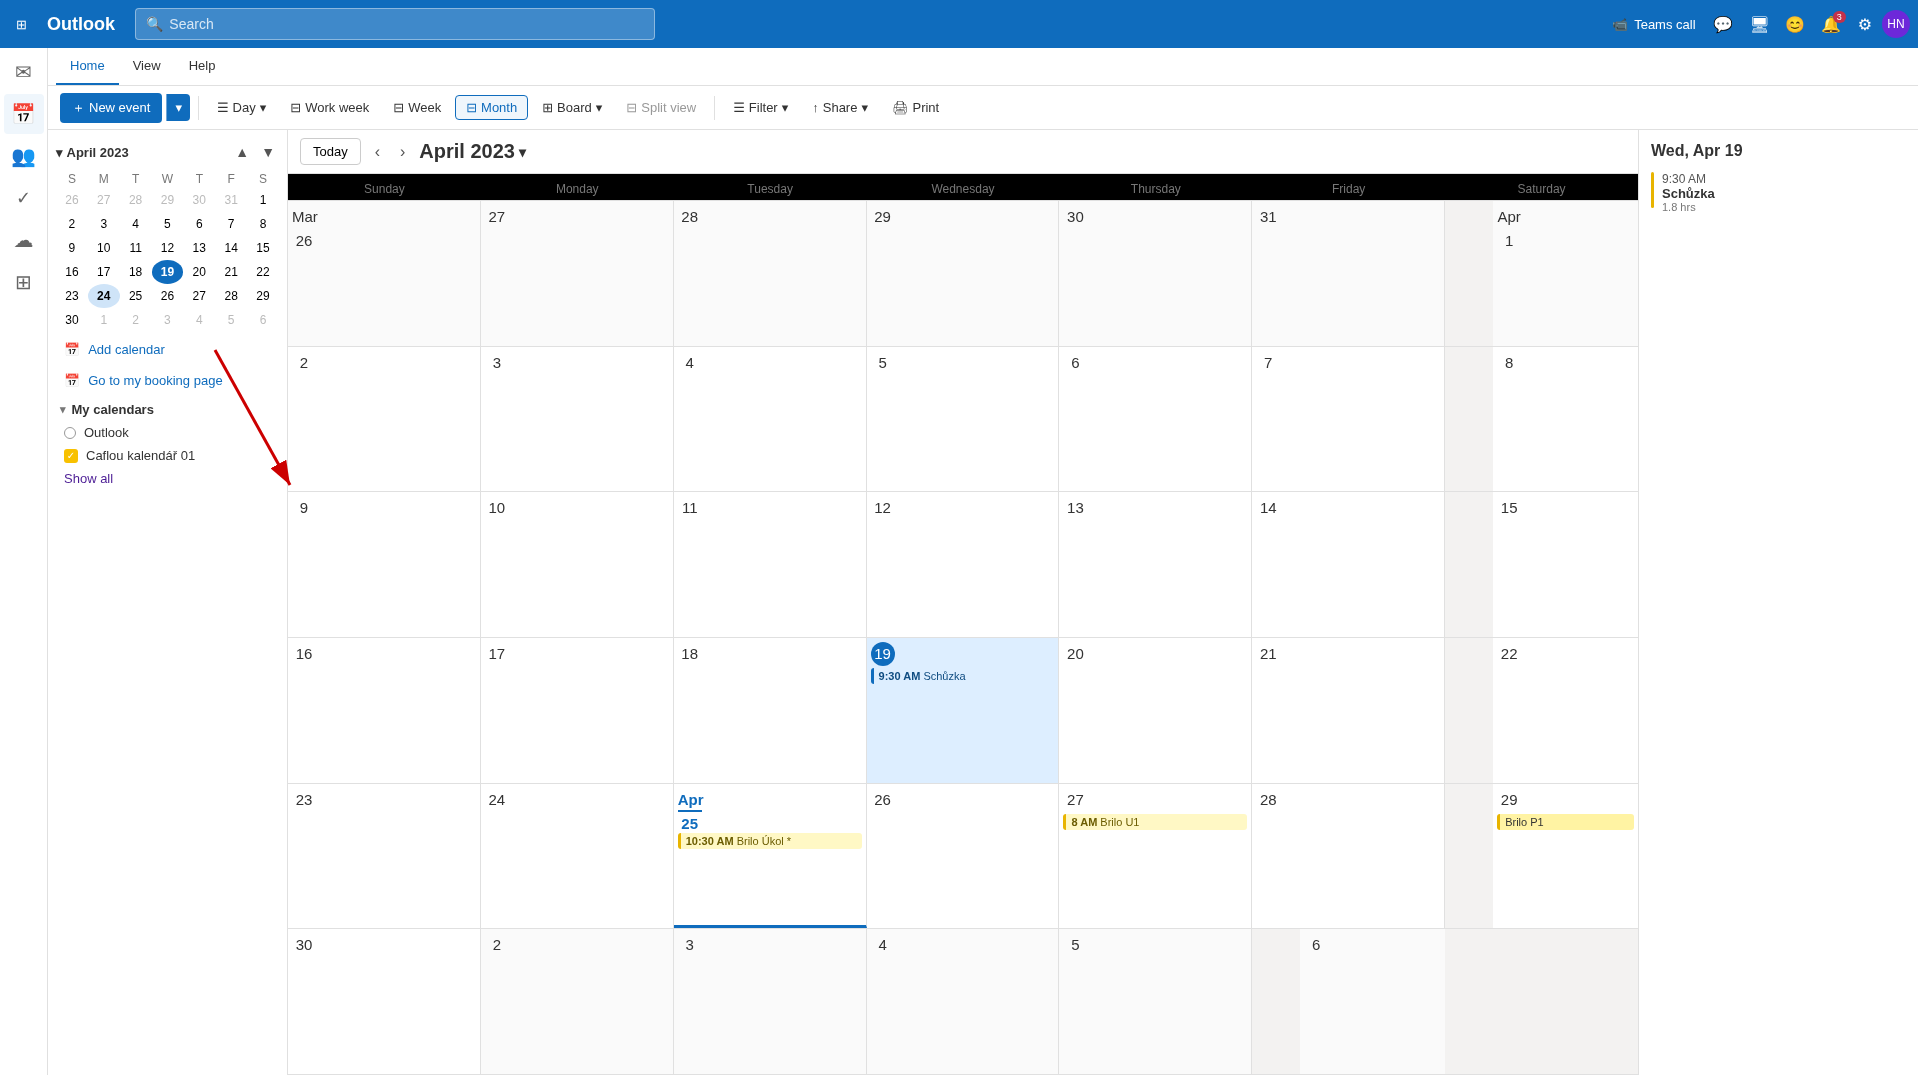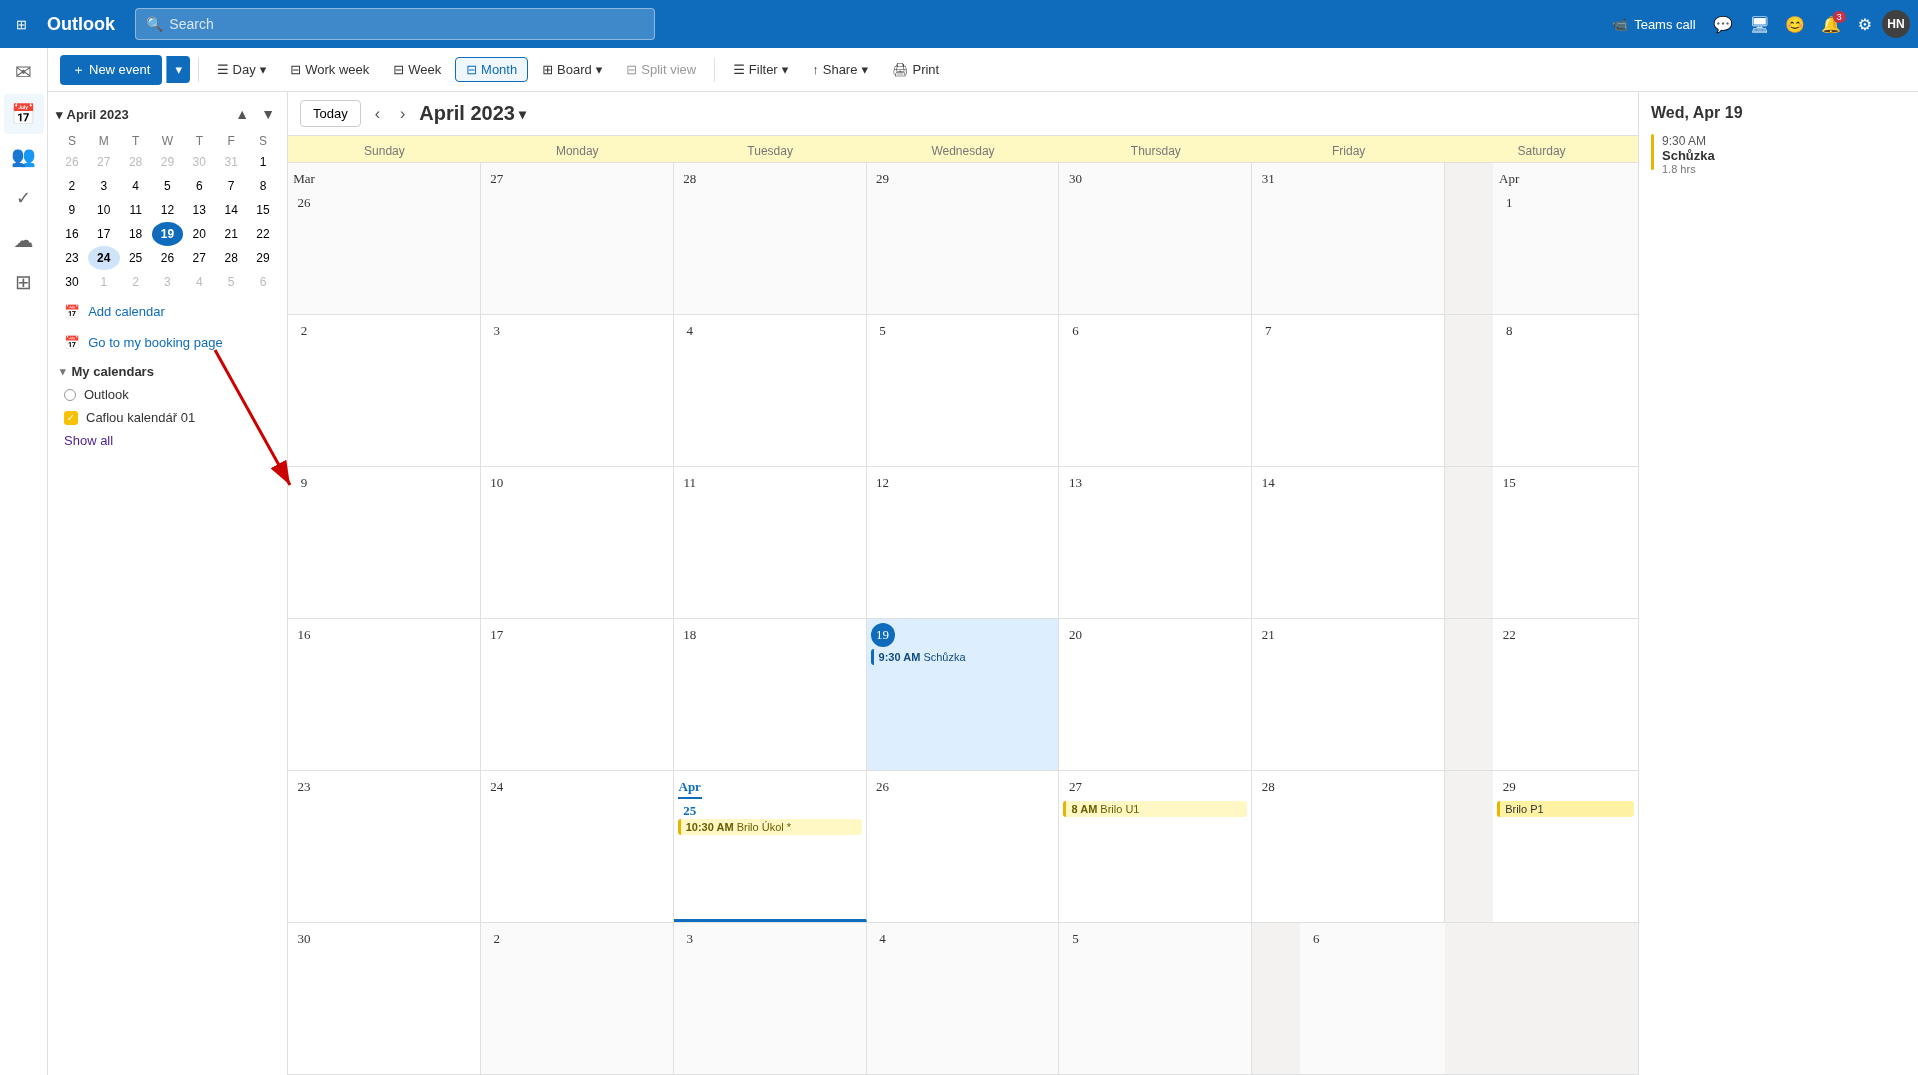--- a/index.html
+++ b/index.html
@@ -71,24 +71,24 @@
       top: 2px; right: 2px;
       background: #c4314b;
       color: white;
       font-size: 9px;
       border-radius: 8px;
       padding: 1px 4px;
     }
     .avatar {
       width: 28px; height: 28px;
       border-radius: 50%;
-      background: #404040;
+      background: #6d28d9;
       color: white;
       display: flex; align-items: center; justify-content: center;
-      font-size: 12px; font-weight: 700;
+      font-size: 12px; font-weight: 400;
       cursor: pointer;
     }
 
     
     .ribbon {
       background: white;
       border-bottom: 1px solid #e0e0e0;
       display: flex;
       align-items: center;
     }
@@ -268,21 +268,21 @@
       font-size: 16px; color: #555; padding: 4px 6px; border-radius: 4px;
     }
     .cal-month-title {
       font-size: 20px; font-weight: 600; color: #333;
       cursor: pointer; display: flex; align-items: center; gap: 4px;
     }
 
     .cal-days-header {
       display: grid;
       grid-template-columns: repeat(7, 1fr);
-      background: #fef9c3;
+      background: #000000;
       border-bottom: 1px solid #e0e0e0;
     }
     .cal-day-name {
       text-align: center;
       padding: 8px 0 4px;
       font-size: 12px;
       color: #777;
       font-weight: 500;
     }
 
@@ -300,29 +300,28 @@
     .cal-cell {
       border-right: 1px solid #e0e0e0;
       padding: 4px;
       min-height: 100px;
       position: relative;
       background: white;
     }
     .cal-cell:last-child { border-right: none; margin-left: 48px; }
     .cal-cell.other-month { background: #fafafa; }
     .cal-date-num {
-      font-size: 13px;
+      font-size: 15px;
       color: #333;
       margin-bottom: 2px;
       display: inline-block;
       width: 24px; height: 24px;
       line-height: 24px;
       text-align: center;
       border-radius: 50%;
-      font-family: Liberation Serif, serif;
     }
 
     .cal-event {
       font-size: 11px;
       padding: 2px 5px;
       border-radius: 3px;
       margin-bottom: 2px;
       white-space: nowrap;
       overflow: hidden;
       text-overflow: ellipsis;
@@ -394,20 +393,27 @@
     <div class="left-nav-item">✉</div>
     <div class="left-nav-item active">📅</div>
     <div class="left-nav-item">👥</div>
     <div class="left-nav-item" style="font-size:18px;">✓</div>
     <div class="left-nav-item">☁</div>
     <div class="left-nav-item">⊞</div>
   </div>
 
   <div style="display:flex; flex-direction:column; flex:1;">
 
+    <div class="ribbon">
+      <div class="ribbon-tabs">
+        <div class="ribbon-tab active">Home</div>
+        <div class="ribbon-tab">View</div>
+        <div class="ribbon-tab">Help</div>
+      </div>
+    </div>
 
     <div class="toolbar">
       <button class="new-event-btn">
         <span>＋</span>
         <span>New event</span>
       </button>
       <button class="new-event-dropdown">▾</button>
       <div class="toolbar-divider"></div>
       <button class="toolbar-btn">
         <span>☰</span>

